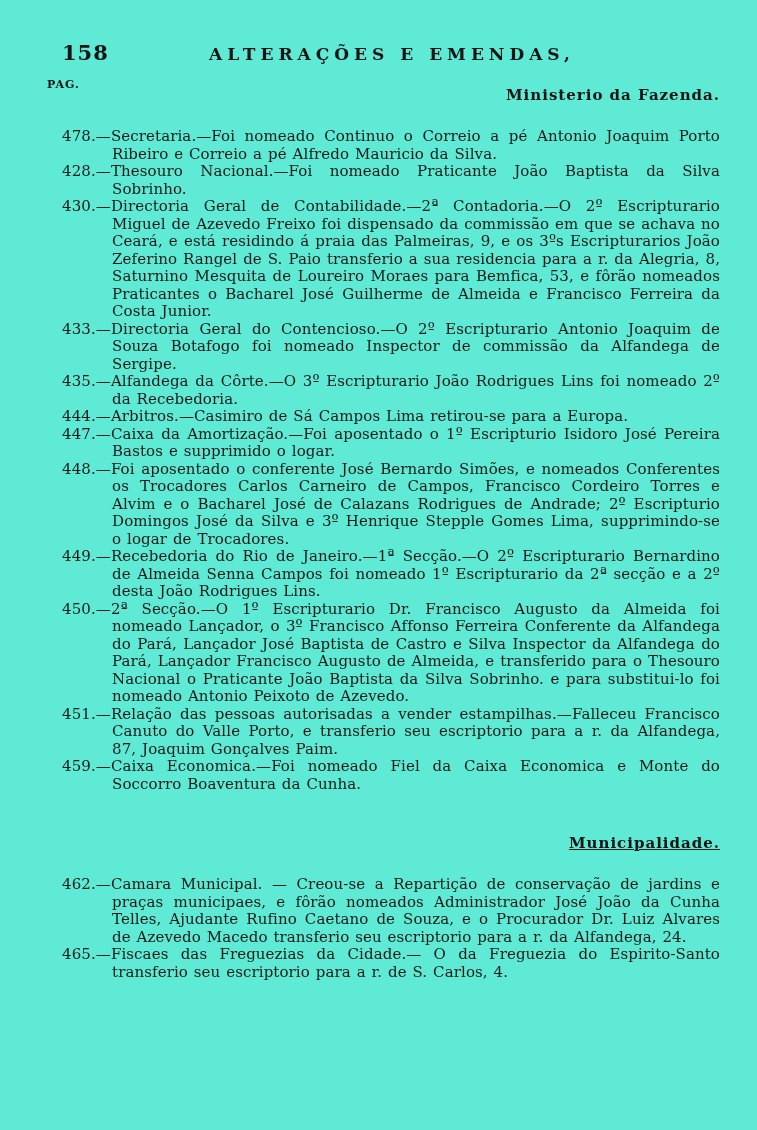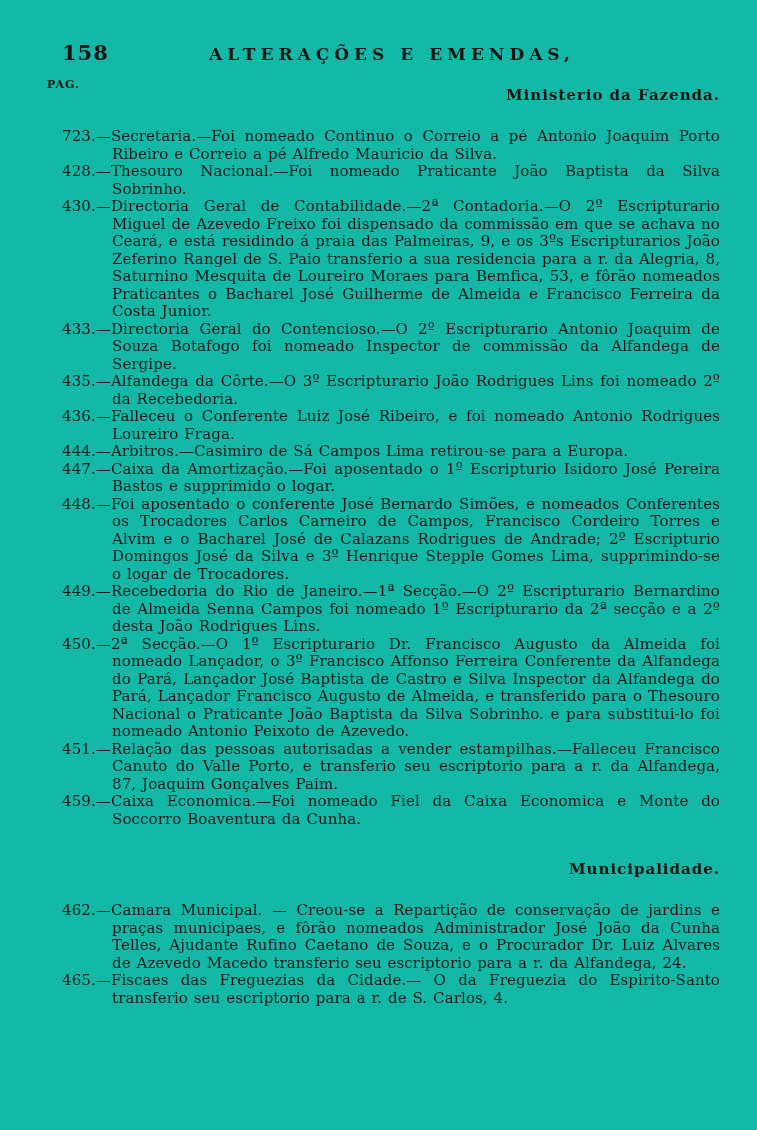--- a/index.html
+++ b/index.html
@@ -4,21 +4,21 @@
 <style>
   html, body {
     margin: 0;
     padding: 0;
     background: #ffffff;
   }
   .page {
     position: relative;
     width: 757px;
     height: 1130px;
-    background: #14b8a6;
+    background: #5eead4;
     color: #1b1b1b;
     font-family: "DejaVu Serif", "Liberation Serif", serif;
     overflow: hidden;
     box-sizing: border-box;
   }
   .page-number {
     position: absolute;
     left: 62px;
     top: 40px;
     font-size: 21px;
@@ -56,21 +56,22 @@
   }
   .section-heading {
     text-align: right;
     font-size: 15px;
     font-weight: bold;
     letter-spacing: 1px;
     margin: 0 0 24px 0;
     color: #151515;
   }
   .section + .section .section-heading {
-    margin-top: 32px;
+    margin-top: 41px;
+    text-decoration: underline;
   }
   .entry {
     font-size: 15px;
     line-height: 17.5px;
     text-align: justify;
     padding-left: 50px;
     text-indent: -50px;
     letter-spacing: 0.1px;
     word-spacing: 1px;
     color: #1a1a1a;
@@ -83,26 +84,25 @@
 </head>
 <body>
 
 <div class="page">
   <div class="page-number">158</div>
   <div class="pag-label">PAG.</div>
   <div class="running-title">ALTERAÇÕES E EMENDAS,</div>
   <div class="content" id="content">
       <div class="section">
         <h3 class="section-heading">Ministerio da Fazenda.</h3>
-        <p class="entry"><span class="entry-num">723.</span><span class="entry-text">—Secretaria.—Foi nomeado Continuo o Correio a pé Antonio Joaquim Porto Ribeiro e Correio a pé Alfredo Mauricio da Silva.</span></p>
+        <p class="entry"><span class="entry-num">478.</span><span class="entry-text">—Secretaria.—Foi nomeado Continuo o Correio a pé Antonio Joaquim Porto Ribeiro e Correio a pé Alfredo Mauricio da Silva.</span></p>
         <p class="entry"><span class="entry-num">428.</span><span class="entry-text">—Thesouro Nacional.—Foi nomeado Praticante João Baptista da Silva Sobrinho.</span></p>
         <p class="entry"><span class="entry-num">430.</span><span class="entry-text">—Directoria Geral de Contabilidade.—2ª Contadoria.—O 2º Escripturario Miguel de Azevedo Freixo foi dispensado da commissão em que se achava no Ceará, e está residindo á praia das Palmeiras, 9, e os 3ºs Escripturarios João Zeferino Rangel de S. Paio transferio a sua residencia para a r. da Alegria, 8, Saturnino Mesquita de Loureiro Moraes para Bemfica, 53, e fôrão nomeados Praticantes o Bacharel José Guilherme de Almeida e Francisco Ferreira da Costa Junior.</span></p>
         <p class="entry"><span class="entry-num">433.</span><span class="entry-text">—Directoria Geral do Contencioso.—O 2º Escripturario Antonio Joaquim de Souza Botafogo foi nomeado Inspector de commissão da Alfandega de Sergipe.</span></p>
         <p class="entry"><span class="entry-num">435.</span><span class="entry-text">—Alfandega da Côrte.—O 3º Escripturario João Rodrigues Lins foi nomeado 2º da Recebedoria.</span></p>
-        <p class="entry"><span class="entry-num">436.</span><span class="entry-text">—Falleceu o Conferente Luiz José Ribeiro, e foi nomeado Antonio Rodrigues Loureiro Fraga.</span></p>
         <p class="entry"><span class="entry-num">444.</span><span class="entry-text">—Arbitros.—Casimiro de Sá Campos Lima retirou-se para a Europa.</span></p>
         <p class="entry"><span class="entry-num">447.</span><span class="entry-text">—Caixa da Amortização.—Foi aposentado o 1º Escripturio Isidoro José Pereira Bastos e supprimido o logar.</span></p>
         <p class="entry"><span class="entry-num">448.</span><span class="entry-text">—Foi aposentado o conferente José Bernardo Simões, e nomeados Conferentes os Trocadores Carlos Carneiro de Campos, Francisco Cordeiro Torres e Alvim e o Bacharel José de Calazans Rodrigues de Andrade; 2º Escripturio Domingos José da Silva e 3º Henrique Stepple Gomes Lima, supprimindo-se o logar de Trocadores.</span></p>
         <p class="entry"><span class="entry-num">449.</span><span class="entry-text">—Recebedoria do Rio de Janeiro.—1ª Secção.—O 2º Escripturario Bernardino de Almeida Senna Campos foi nomeado 1º Escripturario da 2ª secção e a 2º desta João Rodrigues Lins.</span></p>
         <p class="entry"><span class="entry-num">450.</span><span class="entry-text">—2ª Secção.—O 1º Escripturario Dr. Francisco Augusto da Almeida foi nomeado Lançador, o 3º Francisco Affonso Ferreira Conferente da Alfandega do Pará, Lançador José Baptista de Castro e Silva Inspector da Alfandega do Pará, Lançador Francisco Augusto de Almeida, e transferido para o Thesouro Nacional o Praticante João Baptista da Silva Sobrinho. e para substitui-lo foi nomeado Antonio Peixoto de Azevedo.</span></p>
         <p class="entry"><span class="entry-num">451.</span><span class="entry-text">—Relação das pessoas autorisadas a vender estampilhas.—Falleceu Francisco Canuto do Valle Porto, e transferio seu escriptorio para a r. da Alfandega, 87, Joaquim Gonçalves Paim.</span></p>
         <p class="entry"><span class="entry-num">459.</span><span class="entry-text">—Caixa Economica.—Foi nomeado Fiel da Caixa Economica e Monte do Soccorro Boaventura da Cunha.</span></p>
       </div>
       <div class="section">
         <h3 class="section-heading">Municipalidade.</h3>

